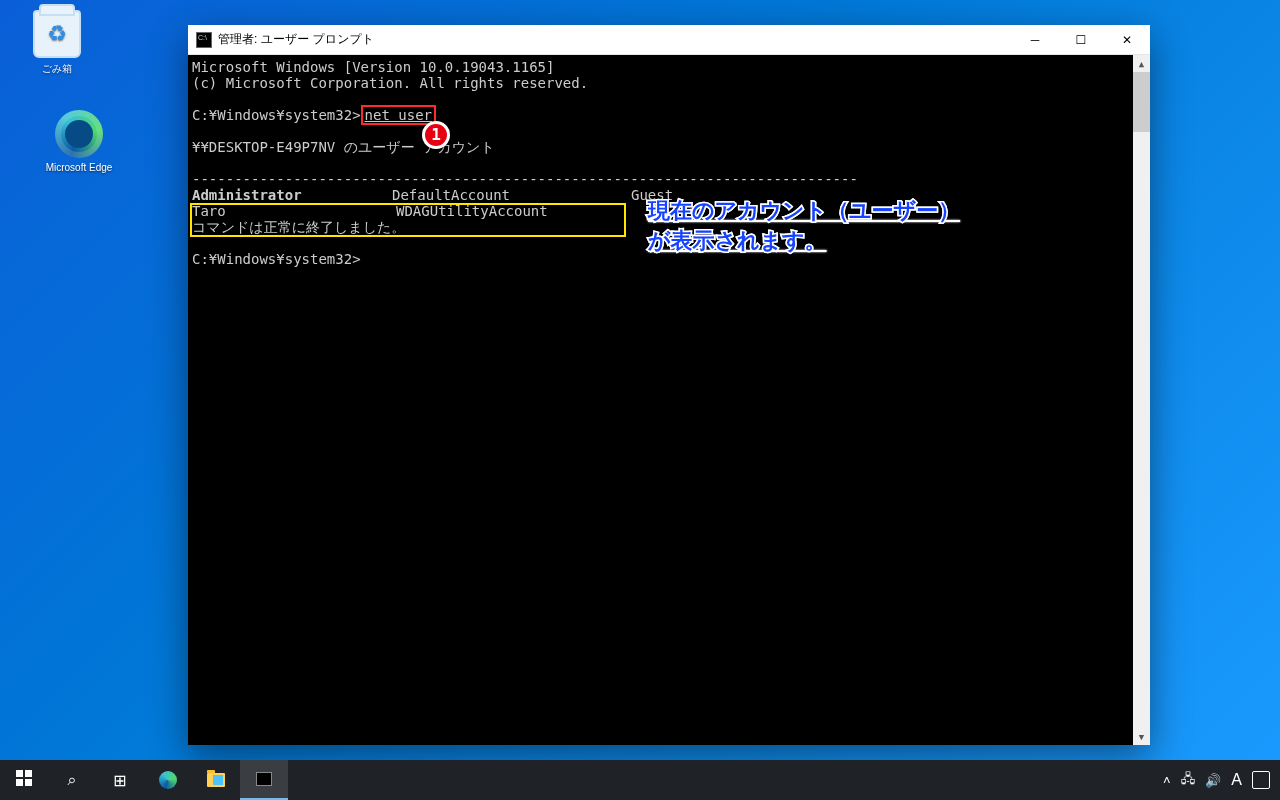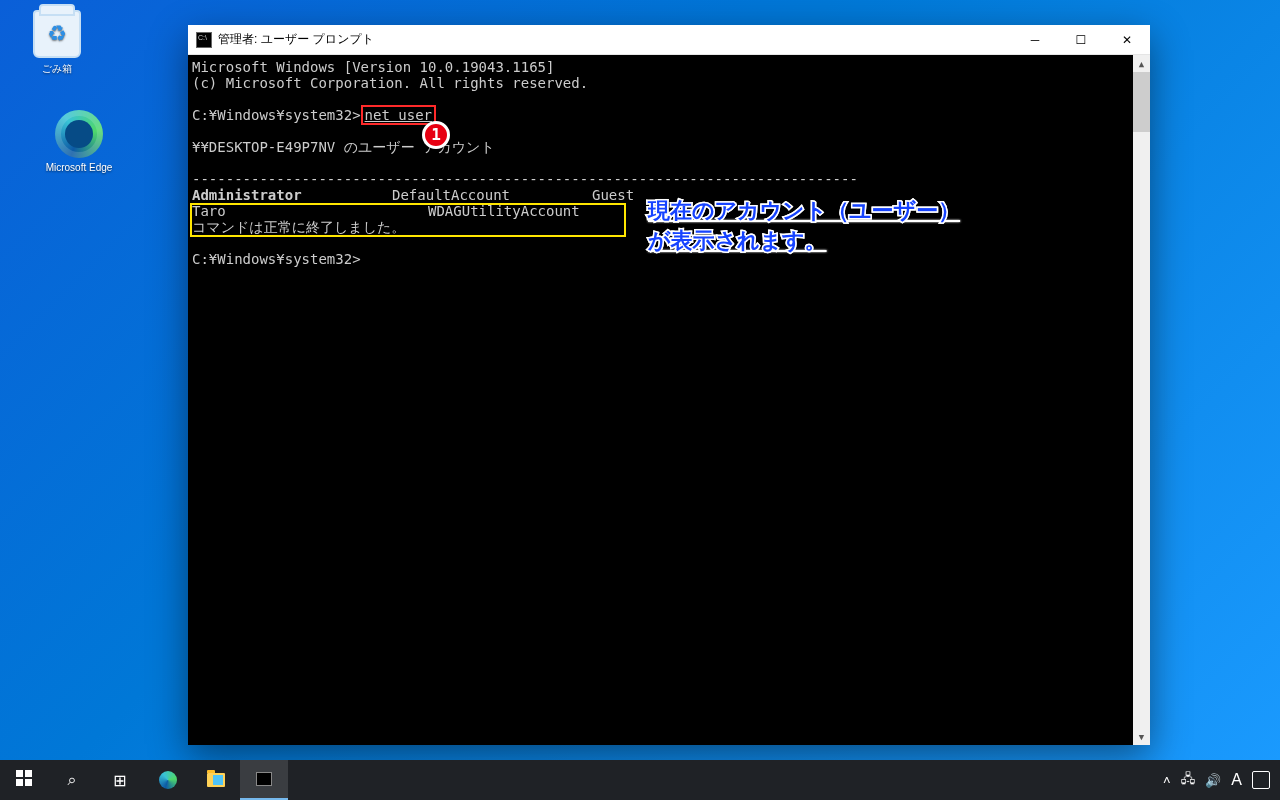--- a/index.html
+++ b/index.html
@@ -69,22 +69,22 @@
       <div class="winbtn close">✕</div>
     </div>
     <div class="terminal"><span>Microsoft Windows [Version 10.0.19043.1165]</span>
 <span>(c) Microsoft Corporation. All rights reserved.</span>
 
 <span>C:¥Windows¥system32&gt;</span><span class="hl-red">net user</span>
 
 <span>¥¥DESKTOP-E49P7NV のユーザー アカウント</span>
 
 <span>-------------------------------------------------------------------------------</span>
-<span style="display:inline-block;width:200px;font-weight:bold;">Administrator</span><span style="display:inline-block;width:200px;">DefaultAccount</span><span>Guest</span>
-<span style="display:inline-block;width:236px;">Taro</span><span>WDAGUtilityAccount</span>
+<span style="display:inline-block;width:200px;font-weight:bold;">Administrator</span><span style="display:inline-block;width:239px;">DefaultAccount</span><span>Guest</span>
+<span style="display:inline-block;width:204px;">Taro</span><span>WDAGUtilityAccount</span>
 <span>コマンドは正常に終了しました。</span>
 
 <span>C:¥Windows¥system32&gt;</span>
       
       <div class="hl-yellow-box" style="left:2px; top:148px; width:436px; height:34px;"></div>
       
       <div class="badge-num" style="left:234px; top:66px;"><span>1</span></div>
       
       <div class="annotation" style="left:460px; top:141px;text-decoration:underline;">
         <div>現在のアカウント（ユーザー）</div>

